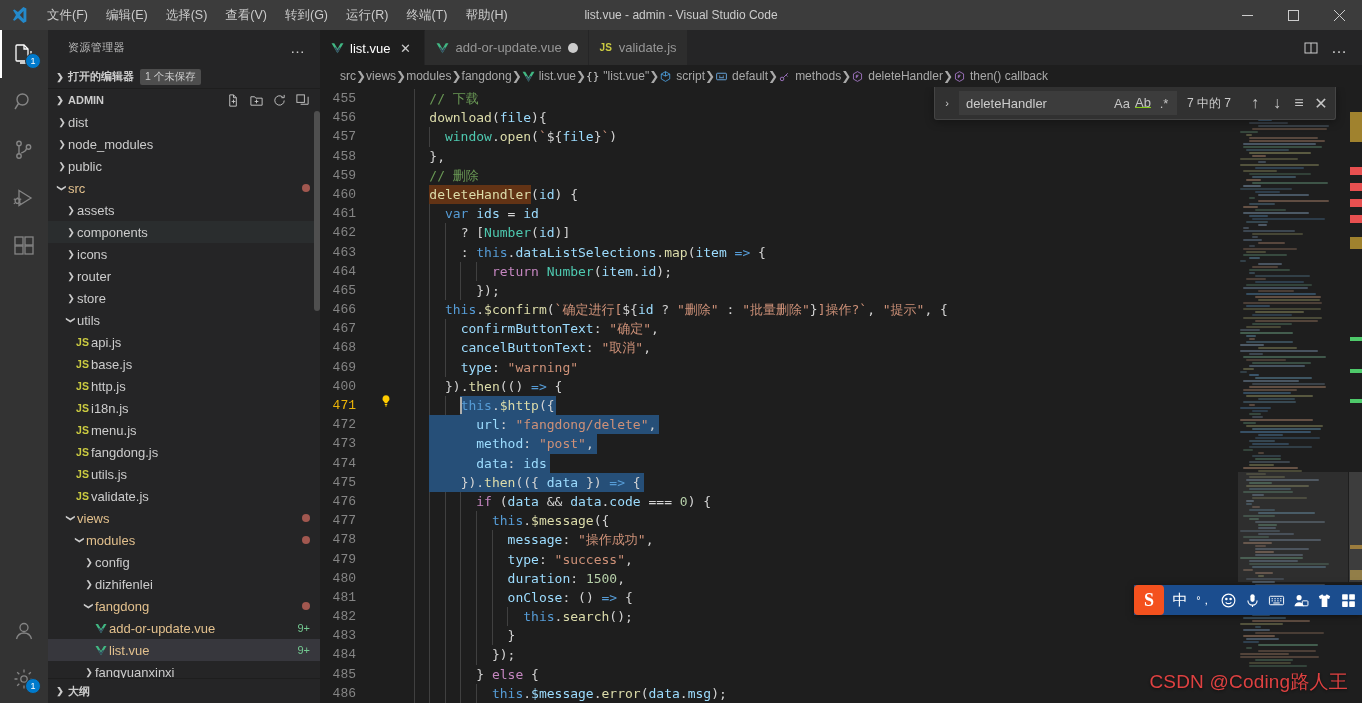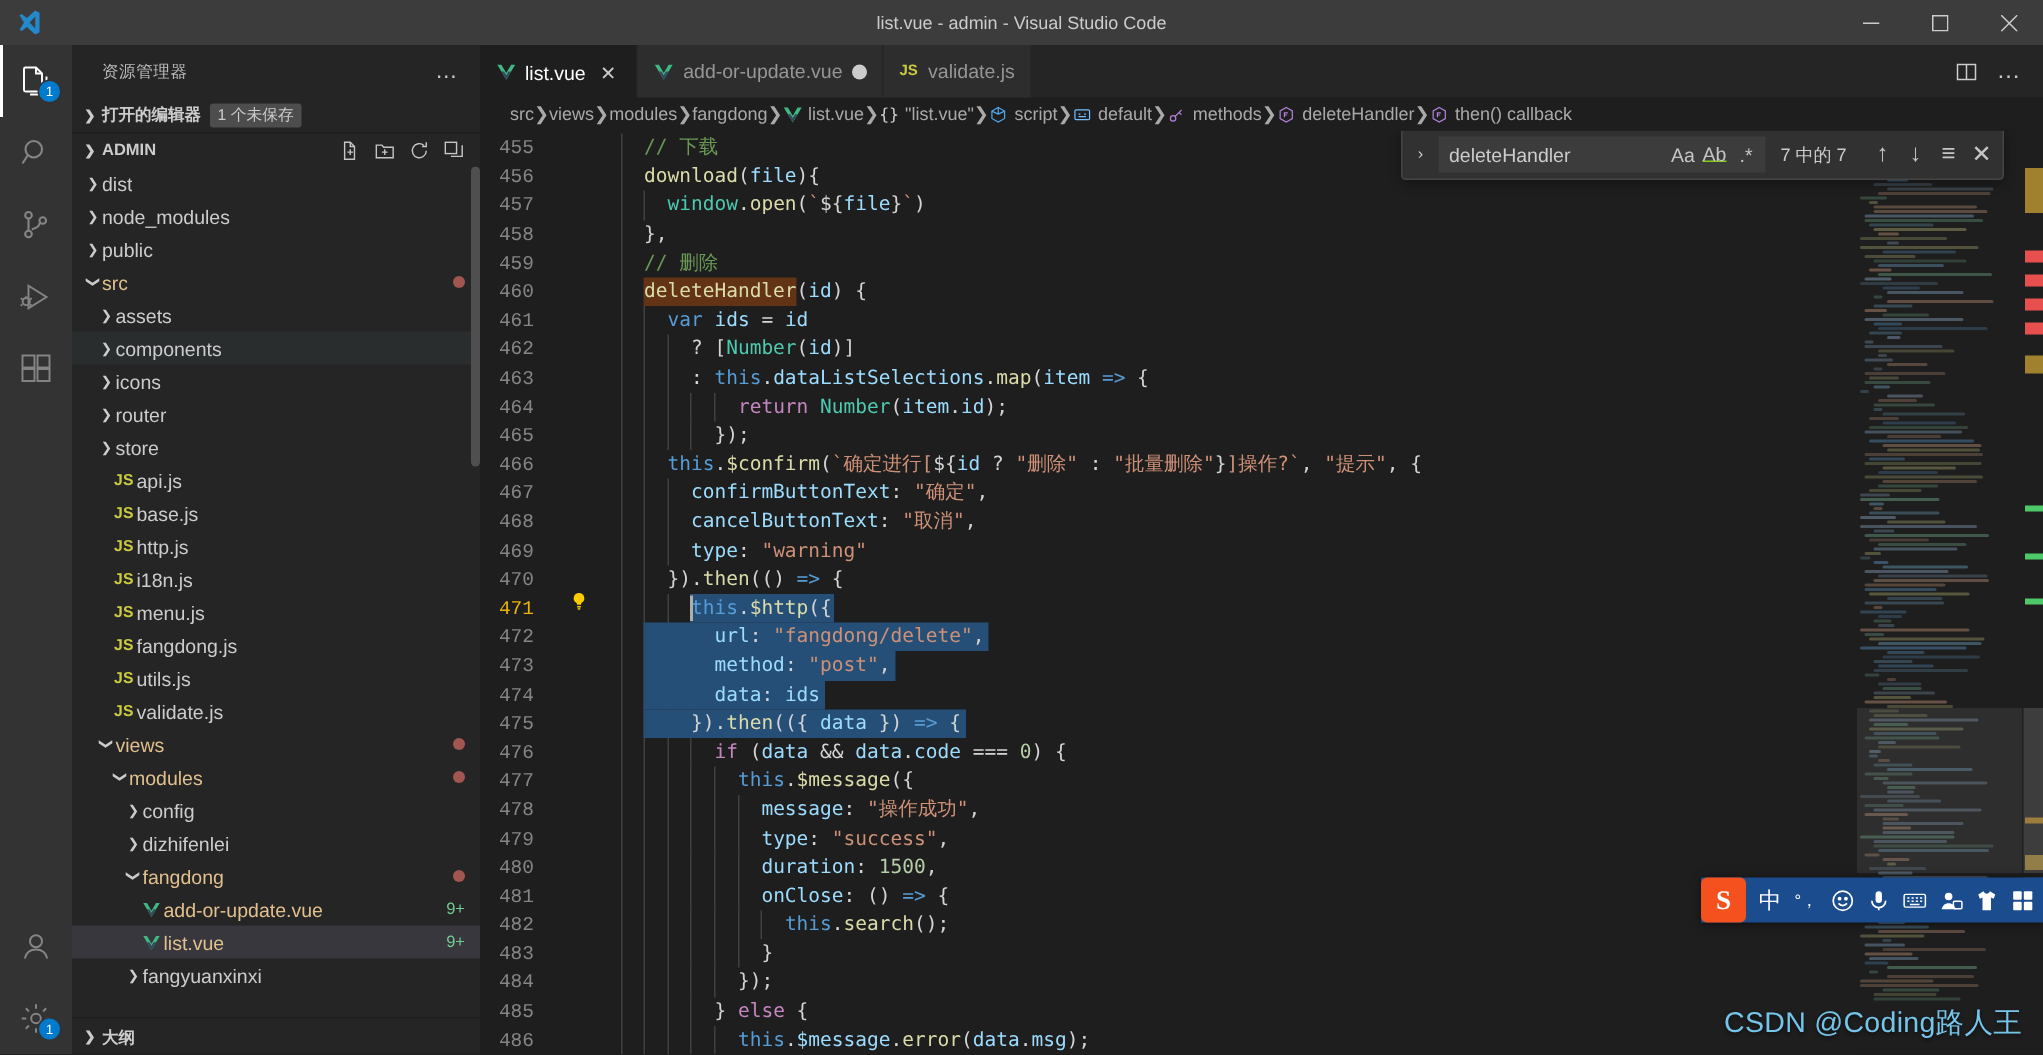--- a/index.html
+++ b/index.html
@@ -200,35 +200,45 @@
     width:30px; height:30px; background:#f4511e; display:flex; align-items:center; justify-content:center;
     color:#fff; font-size:18px; font-weight:bold; border-radius:4px; margin-right:4px;
     font-family:"Liberation Serif", serif;
   }
   .ime-ic { width:24px; height:30px; display:flex; align-items:center; justify-content:center; color:#ffffff; font-size:15px;}
   .ime-ic.small { font-size:11px; }
   .ime-ic svg { width:17px; height:17px; }
 
   
   .watermark {
-    position:absolute; right:14px; bottom:8px; font-size:19px; color:#7dd3fc;
+    position:absolute; right:14px; bottom:8px; font-size:19px; color:#ef4444;
     opacity:.92; z-index:35; letter-spacing:.2px; pointer-events:none;
     text-shadow:0 1px 3px rgba(0,0,0,.6);
   }
 </style>
 </head>
 <body>
 
 <div class="app">
 
   <div class="titlebar">
     <div class="vscode-logo">
       <svg viewBox="0 0 24 24">
           <path fill="#2489ca" d="M17.8 1.3 10.6 8 6 4.5 4 5.5l4 6.5-4 6.5 2 1 4.6-3.5 7.2 6.7 4-2V3.3l-4-2zM18 6.6v10.8l-5-5.4 5-5.4z"></path>
         </svg>
+    </div>
+    <div class="menu">
+      <div class="menu-item">文件(F)</div>
+      <div class="menu-item">编辑(E)</div>
+      <div class="menu-item">选择(S)</div>
+      <div class="menu-item">查看(V)</div>
+      <div class="menu-item">转到(G)</div>
+      <div class="menu-item">运行(R)</div>
+      <div class="menu-item">终端(T)</div>
+      <div class="menu-item">帮助(H)</div>
     </div>
     <div class="title-center">list.vue - admin - Visual Studio Code</div>
     <div class="win-controls">
       <div class="win-btn">
         <svg viewBox="0 0 11 11">
             <path stroke="#cccccc" stroke-width="1" d="M0 5.5h11"></path>
           </svg>
       </div>
       <div class="win-btn">
         <svg viewBox="0 0 11 11">
@@ -374,20 +384,24 @@
             <span class="arrow" style="">❯</span>
             <span class="nm">icons</span>
           </div>
           <div class="row" style="padding-left: 17px;">
             <span class="arrow" style="">❯</span>
             <span class="nm">router</span>
           </div>
           <div class="row" style="padding-left: 17px;">
             <span class="arrow" style="">❯</span>
             <span class="nm">store</span>
+          </div>
+          <div class="row" style="padding-left: 17px;">
+            <span class="arrow" style="transform:rotate(90deg);">❯</span>
+            <span class="nm">utils</span>
           </div>
           <div class="row" style="padding-left: 26px;">
             <span class="jsicon">JS</span>
             <span class="nm">api.js</span>
           </div>
           <div class="row" style="padding-left: 26px;">
             <span class="jsicon">JS</span>
             <span class="nm">base.js</span>
           </div>
           <div class="row" style="padding-left: 26px;">
@@ -601,21 +615,21 @@
             <div class="ln">460</div>
             <div class="ln">461</div>
             <div class="ln">462</div>
             <div class="ln">463</div>
             <div class="ln">464</div>
             <div class="ln">465</div>
             <div class="ln">466</div>
             <div class="ln">467</div>
             <div class="ln">468</div>
             <div class="ln">469</div>
-            <div class="ln">470</div>
+            <div class="ln">400</div>
             <div class="ln" style="color: #eab308;">471</div>
             <div class="ln">472</div>
             <div class="ln">473</div>
             <div class="ln">474</div>
             <div class="ln">475</div>
             <div class="ln">476</div>
             <div class="ln">477</div>
             <div class="ln">478</div>
             <div class="ln">479</div>
             <div class="ln">480</div>

